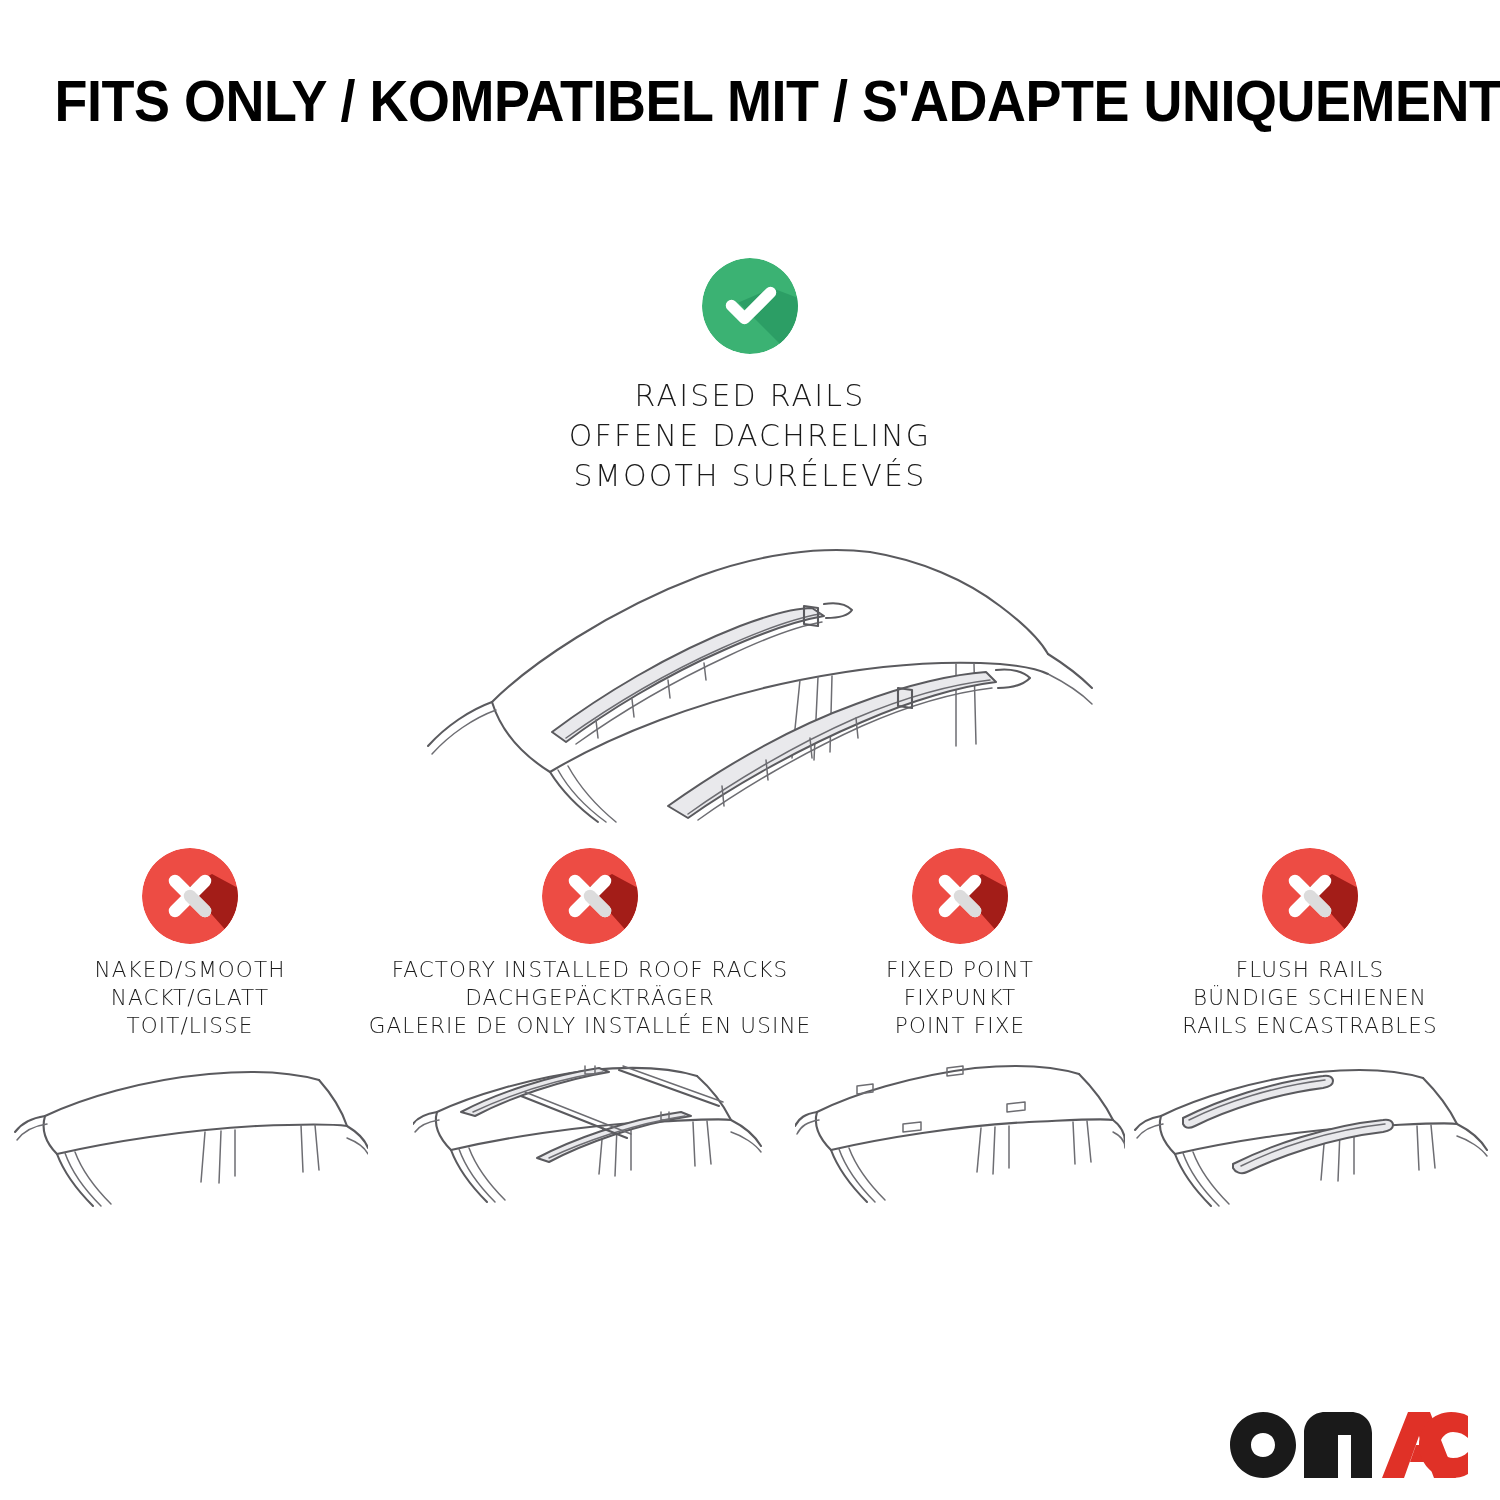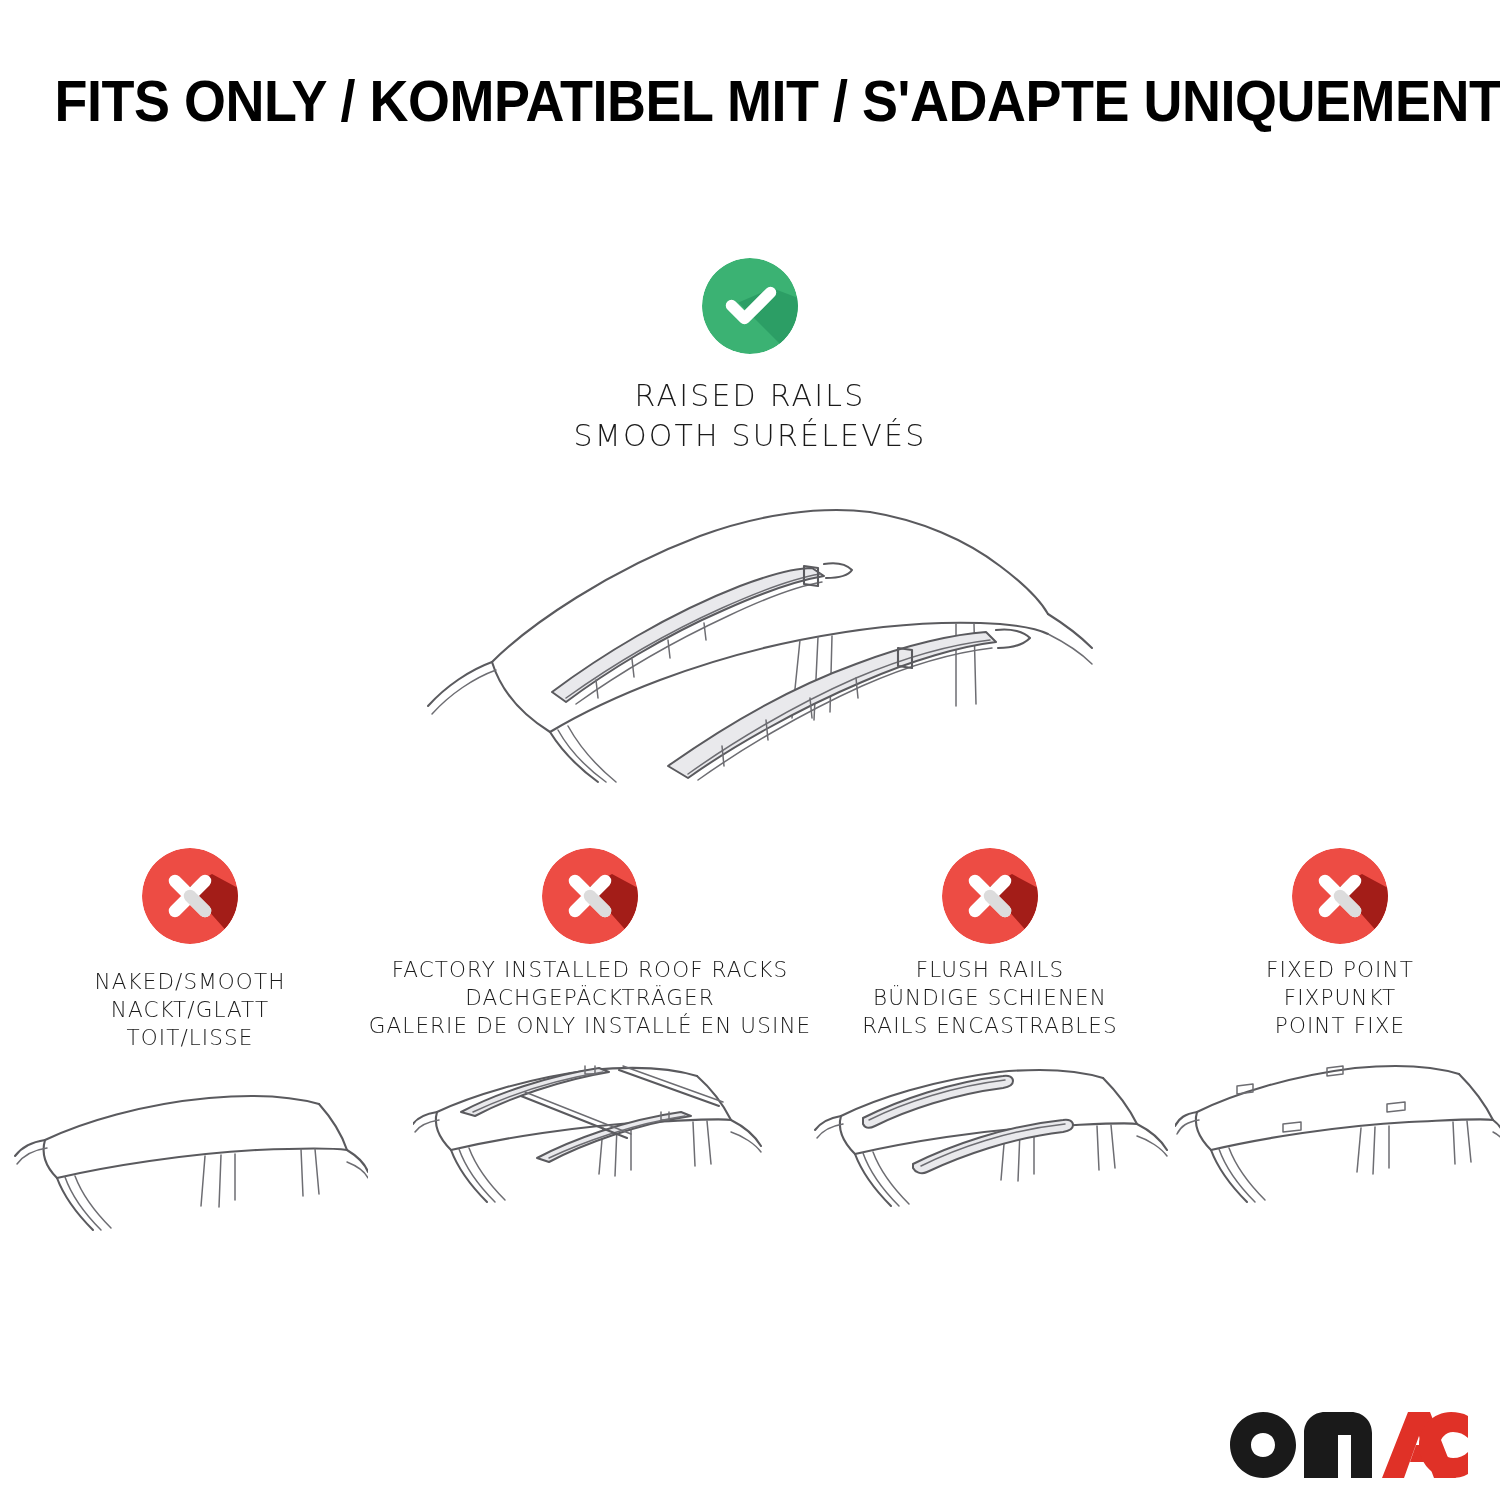--- a/index.html
+++ b/index.html
@@ -91,21 +91,21 @@
     top: 848px;
     width: 1500px;
     display: flex;
     align-items: flex-start;
   }
   .no-col {
     display: flex;
     flex-direction: column;
     align-items: center;
   }
-  .col-1 { width: 380px; gap: 12px; }
+  .col-1 { width: 380px; }
   .col-2 { width: 420px; }
   .col-3 { width: 380px; }
   .col-4 { width: 320px; }
 
   .no-caption {
     margin-top: 12px;
     text-align: center;
     font-size: 21.5px;
     line-height: 1.30;
     letter-spacing: 1.1px;
@@ -175,20 +175,21 @@
 
         <path d="M36.5 44.5 L45 53 L96 104 L96 40 L70 30 Z" fill="#2A9A63" opacity="0.85"></path>
 
         <path d="M29.5 47.5 L42.5 60.5 L68.5 34.5" fill="none" stroke="#ffffff" stroke-width="11.5" stroke-linecap="round" stroke-linejoin="round"></path>
       </g>
     </svg>
   </div>
 
   <div class="ok-caption">
     <div>RAISED RAILS</div>
+    <div>OFFENE DACHRELING</div>
     <div>SMOOTH SURÉLEVÉS</div>
   </div>
 
   <svg class="ok-illustration" viewBox="0 0 700 310" aria-hidden="true">
     <g>
 
       <path class="lineart" d="M92 188 C 130 150 210 96 300 62 C 360 40 420 32 470 38"></path>
       <path class="lineart" d="M470 38 C 520 46 566 66 600 92 C 624 110 640 126 648 140"></path>
       <path class="lineart" d="M92 188 C 100 214 118 238 150 258"></path>
       <path class="lineart" d="M150 258 C 210 222 300 186 400 166 C 470 152 540 146 600 150"></path>
@@ -335,20 +336,67 @@
       <path class="lineart" d="M108 42 L 214 84"></path>
       <path class="lineart-thin" d="M112 38 L 218 80"></path>
       <path class="lineart" d="M206 16 L 306 52"></path>
       <path class="lineart-thin" d="M210 12 L 310 48"></path>
 
       <path class="lineart-thin" d="M172 12 L 172 20 L 182 20 L 182 12" fill="#ffffff"></path>
       <path class="lineart-thin" d="M248 58 L 248 66 L 256 66 L 256 58" fill="#ffffff"></path>
     </svg>
   </div>
 
+  <div class="no-col col-4">
+    <div class="badge badge-no">
+      <div class="disc"></div>
+      <svg width="96" height="96" viewBox="0 0 96 96" aria-hidden="true">
+        <defs>
+            <clipPath id="noclip4">
+              <circle cx="48" cy="48" r="48"></circle>
+            </clipPath>
+          </defs>
+        <g clip-path="url(#noclip4)">
+          <path d="M45 40 L56 51 L96 96 L96 40 L70 26 Z" fill="#A31D18"></path>
+          <path d="M33 33 L63 63 M63 33 L33 63" fill="none" stroke="#ffffff" stroke-width="12.5" stroke-linecap="round"></path>
+          <path d="M48 48 L63 63" fill="none" stroke="#dcdcdc" stroke-width="12.5" stroke-linecap="round"></path>
+        </g>
+      </svg>
+    </div>
+    <div class="no-caption">
+      <div>FIXED POINT</div>
+      <div>FIXPUNKT</div>
+      <div>POINT FIXE</div>
+    </div>
+    <svg class="no-illustration" viewBox="0 0 330 215" aria-hidden="true">
+      <path class="lineart" d="M22 58 C 58 40 116 22 180 14 C 222 10 258 12 284 20"></path>
+      <path class="lineart" d="M284 20 C 302 38 312 54 318 66"></path>
+      <path class="lineart" d="M22 58 C 18 72 24 84 36 96"></path>
+      <path class="lineart" d="M36 96 C 88 84 162 72 234 68 C 280 66 308 64 318 66"></path>
+      <path class="lineart" d="M22 58 C 10 60 4 64 0 72"></path>
+      <path class="lineart-thin" d="M24 66 C 12 68 6 72 2 80"></path>
+      <path class="lineart" d="M36 96 C 42 112 54 130 72 148"></path>
+      <path class="lineart-thin" d="M44 95 C 50 112 62 130 80 148"></path>
+      <path class="lineart-thin" d="M54 94 C 60 110 72 128 90 146"></path>
+      <path class="lineart" d="M318 66 C 326 72 330 80 330 88"></path>
+      <path class="lineart-thin" d="M318 78 C 326 82 330 88 330 94"></path>
+      <path class="lineart-thin" d="M186 74 L 182 118"></path>
+      <path class="lineart-thin" d="M200 73 L 198 120"></path>
+      <path class="lineart-thin" d="M214 72 L 214 114"></path>
+      <path class="lineart-thin" d="M278 68 L 280 110"></path>
+      <path class="lineart-thin" d="M292 67 L 296 108"></path>
+
+      <path class="lineart-thin" d="M62 32 L 62 40 L 78 38 L 78 30 Z" fill="#ffffff"></path>
+      <path class="lineart-thin" d="M152 14 L 152 22 L 168 20 L 168 12 Z" fill="#ffffff"></path>
+
+      <path class="lineart-thin" d="M108 70 L 108 78 L 126 76 L 126 68 Z" fill="#ffffff"></path>
+      <path class="lineart-thin" d="M212 50 L 212 58 L 230 56 L 230 48 Z" fill="#ffffff"></path>
+    </svg>
+  </div>
+
   <div class="no-col col-3">
     <div class="badge badge-no">
       <div class="disc"></div>
       <svg width="96" height="96" viewBox="0 0 96 96" aria-hidden="true">
         <defs>
             <clipPath id="noclip3">
               <circle cx="48" cy="48" r="48"></circle>
             </clipPath>
           </defs>
         <g clip-path="url(#noclip3)">
@@ -385,67 +433,20 @@
                                     C 200 31 196 33 190 34 C 142 40 94 56 62 72
                                     C 56 75 52 74 50 70 Z"></path>
       <path class="lineart-thin" d="M56 66 C 92 48 142 32 192 26"></path>
 
       <path class="lineart-fill" d="M100 110 C 136 92 192 72 250 66 C 256 65 260 67 260 71
                                     C 260 75 256 77 250 78 C 198 84 148 102 114 118
                                     C 108 121 102 118 100 114 Z"></path>
       <path class="lineart-thin" d="M108 112 C 144 94 196 76 252 70"></path>
     </svg>
   </div>
-
-  <div class="no-col col-4">
-    <div class="badge badge-no">
-      <div class="disc"></div>
-      <svg width="96" height="96" viewBox="0 0 96 96" aria-hidden="true">
-        <defs>
-            <clipPath id="noclip4">
-              <circle cx="48" cy="48" r="48"></circle>
-            </clipPath>
-          </defs>
-        <g clip-path="url(#noclip4)">
-          <path d="M45 40 L56 51 L96 96 L96 40 L70 26 Z" fill="#A31D18"></path>
-          <path d="M33 33 L63 63 M63 33 L33 63" fill="none" stroke="#ffffff" stroke-width="12.5" stroke-linecap="round"></path>
-          <path d="M48 48 L63 63" fill="none" stroke="#dcdcdc" stroke-width="12.5" stroke-linecap="round"></path>
-        </g>
-      </svg>
-    </div>
-    <div class="no-caption">
-      <div>FIXED POINT</div>
-      <div>FIXPUNKT</div>
-      <div>POINT FIXE</div>
-    </div>
-    <svg class="no-illustration" viewBox="0 0 330 215" aria-hidden="true">
-      <path class="lineart" d="M22 58 C 58 40 116 22 180 14 C 222 10 258 12 284 20"></path>
-      <path class="lineart" d="M284 20 C 302 38 312 54 318 66"></path>
-      <path class="lineart" d="M22 58 C 18 72 24 84 36 96"></path>
-      <path class="lineart" d="M36 96 C 88 84 162 72 234 68 C 280 66 308 64 318 66"></path>
-      <path class="lineart" d="M22 58 C 10 60 4 64 0 72"></path>
-      <path class="lineart-thin" d="M24 66 C 12 68 6 72 2 80"></path>
-      <path class="lineart" d="M36 96 C 42 112 54 130 72 148"></path>
-      <path class="lineart-thin" d="M44 95 C 50 112 62 130 80 148"></path>
-      <path class="lineart-thin" d="M54 94 C 60 110 72 128 90 146"></path>
-      <path class="lineart" d="M318 66 C 326 72 330 80 330 88"></path>
-      <path class="lineart-thin" d="M318 78 C 326 82 330 88 330 94"></path>
-      <path class="lineart-thin" d="M186 74 L 182 118"></path>
-      <path class="lineart-thin" d="M200 73 L 198 120"></path>
-      <path class="lineart-thin" d="M214 72 L 214 114"></path>
-      <path class="lineart-thin" d="M278 68 L 280 110"></path>
-      <path class="lineart-thin" d="M292 67 L 296 108"></path>
-
-      <path class="lineart-thin" d="M62 32 L 62 40 L 78 38 L 78 30 Z" fill="#ffffff"></path>
-      <path class="lineart-thin" d="M152 14 L 152 22 L 168 20 L 168 12 Z" fill="#ffffff"></path>
-
-      <path class="lineart-thin" d="M108 70 L 108 78 L 126 76 L 126 68 Z" fill="#ffffff"></path>
-      <path class="lineart-thin" d="M212 50 L 212 58 L 230 56 L 230 48 Z" fill="#ffffff"></path>
-    </svg>
-  </div>
 </div>
 
 <div class="logo">
   <svg width="238" height="66" viewBox="0 0 238 66" aria-hidden="true">
 
     <path d="M33 0 C 51 0 66 15 66 33 C 66 51 51 66 33 66 C 15 66 0 51 0 33 C 0 15 15 0 33 0 Z
              M33 21 C 26 21 21 26 21 33 C 21 40 26 45 33 45 C 40 45 45 40 45 33 C 45 26 40 21 33 21 Z" fill="#1A1A1A" fill-rule="evenodd"></path>
 
     <path d="M74 66 L74 21 C 74 9 83 0 95 0 L 108 0 L 121 0 C 133 0 142 9 142 21 L 142 66
              L 121 66 L 121 23 L 108 23 L 108 66 L 95 66 L 95 23 L 95 66 Z" fill="#1A1A1A"></path>

